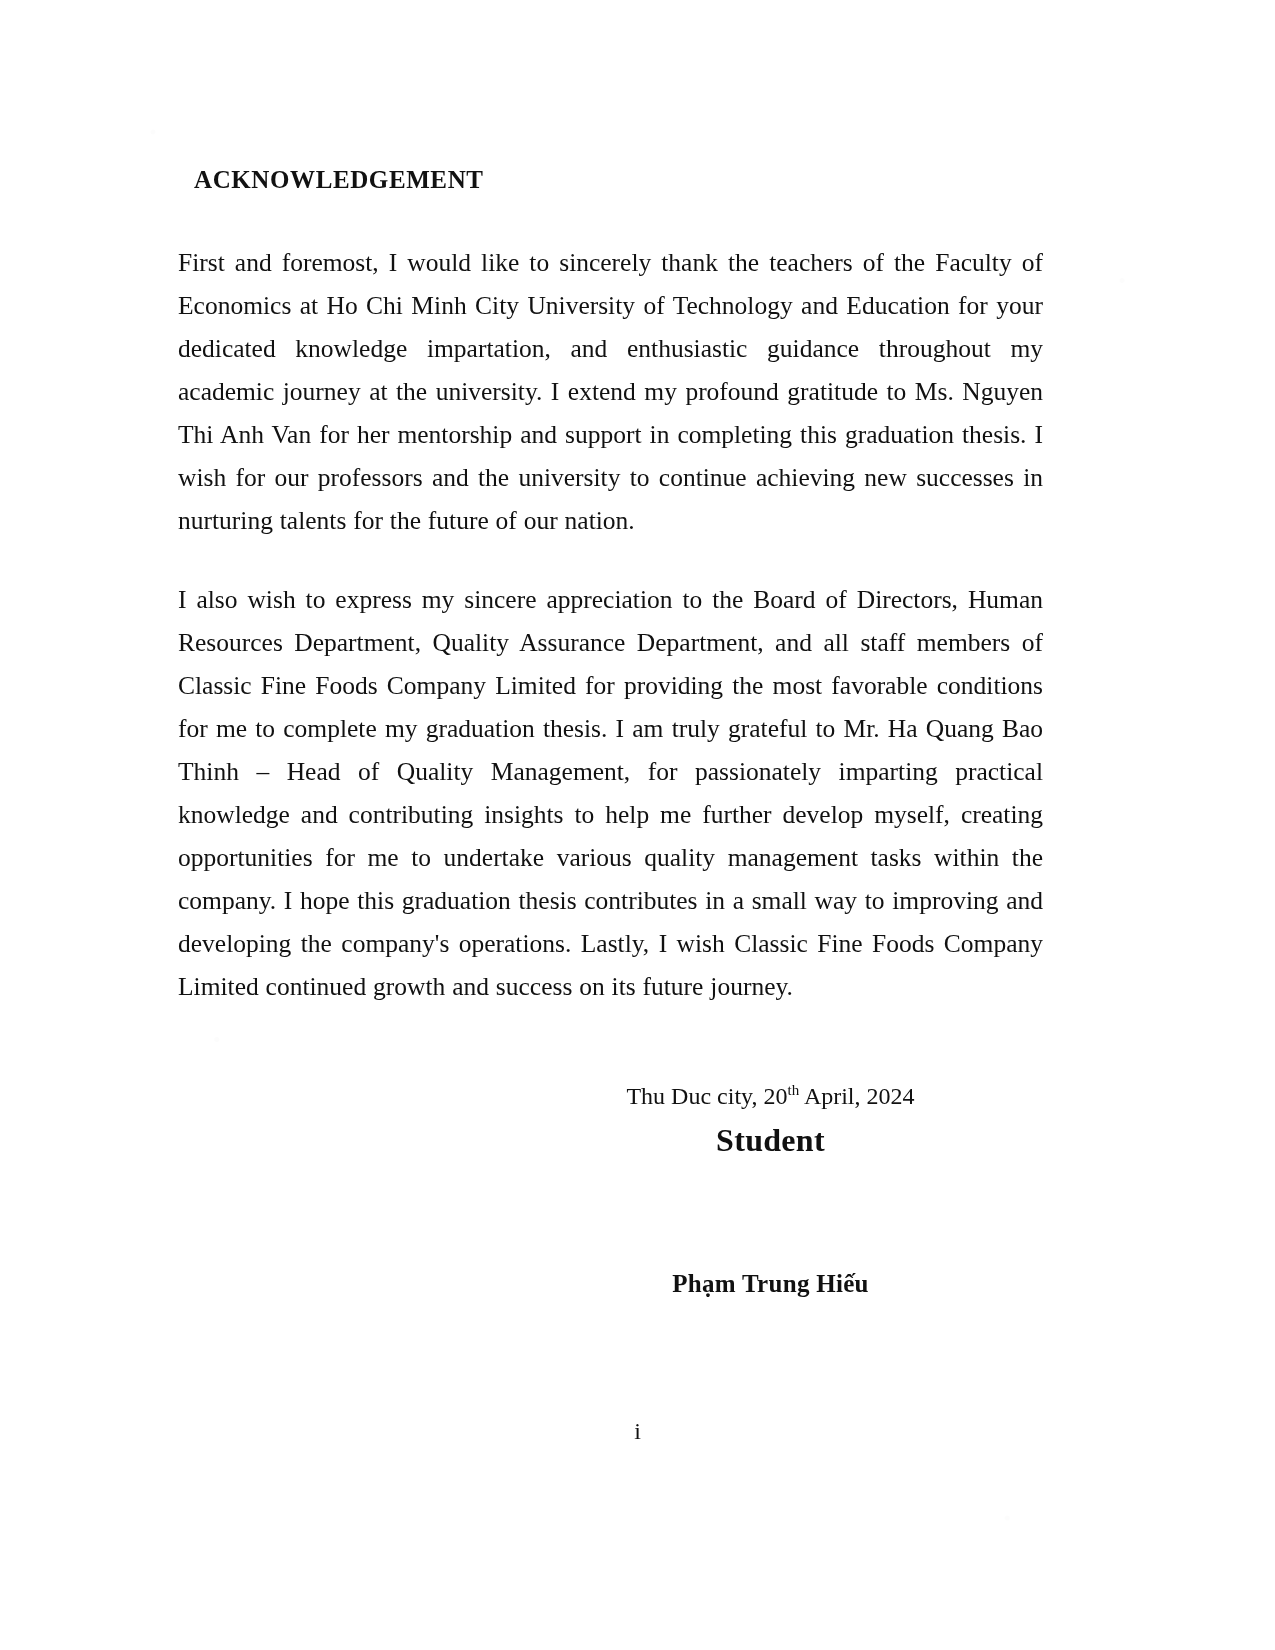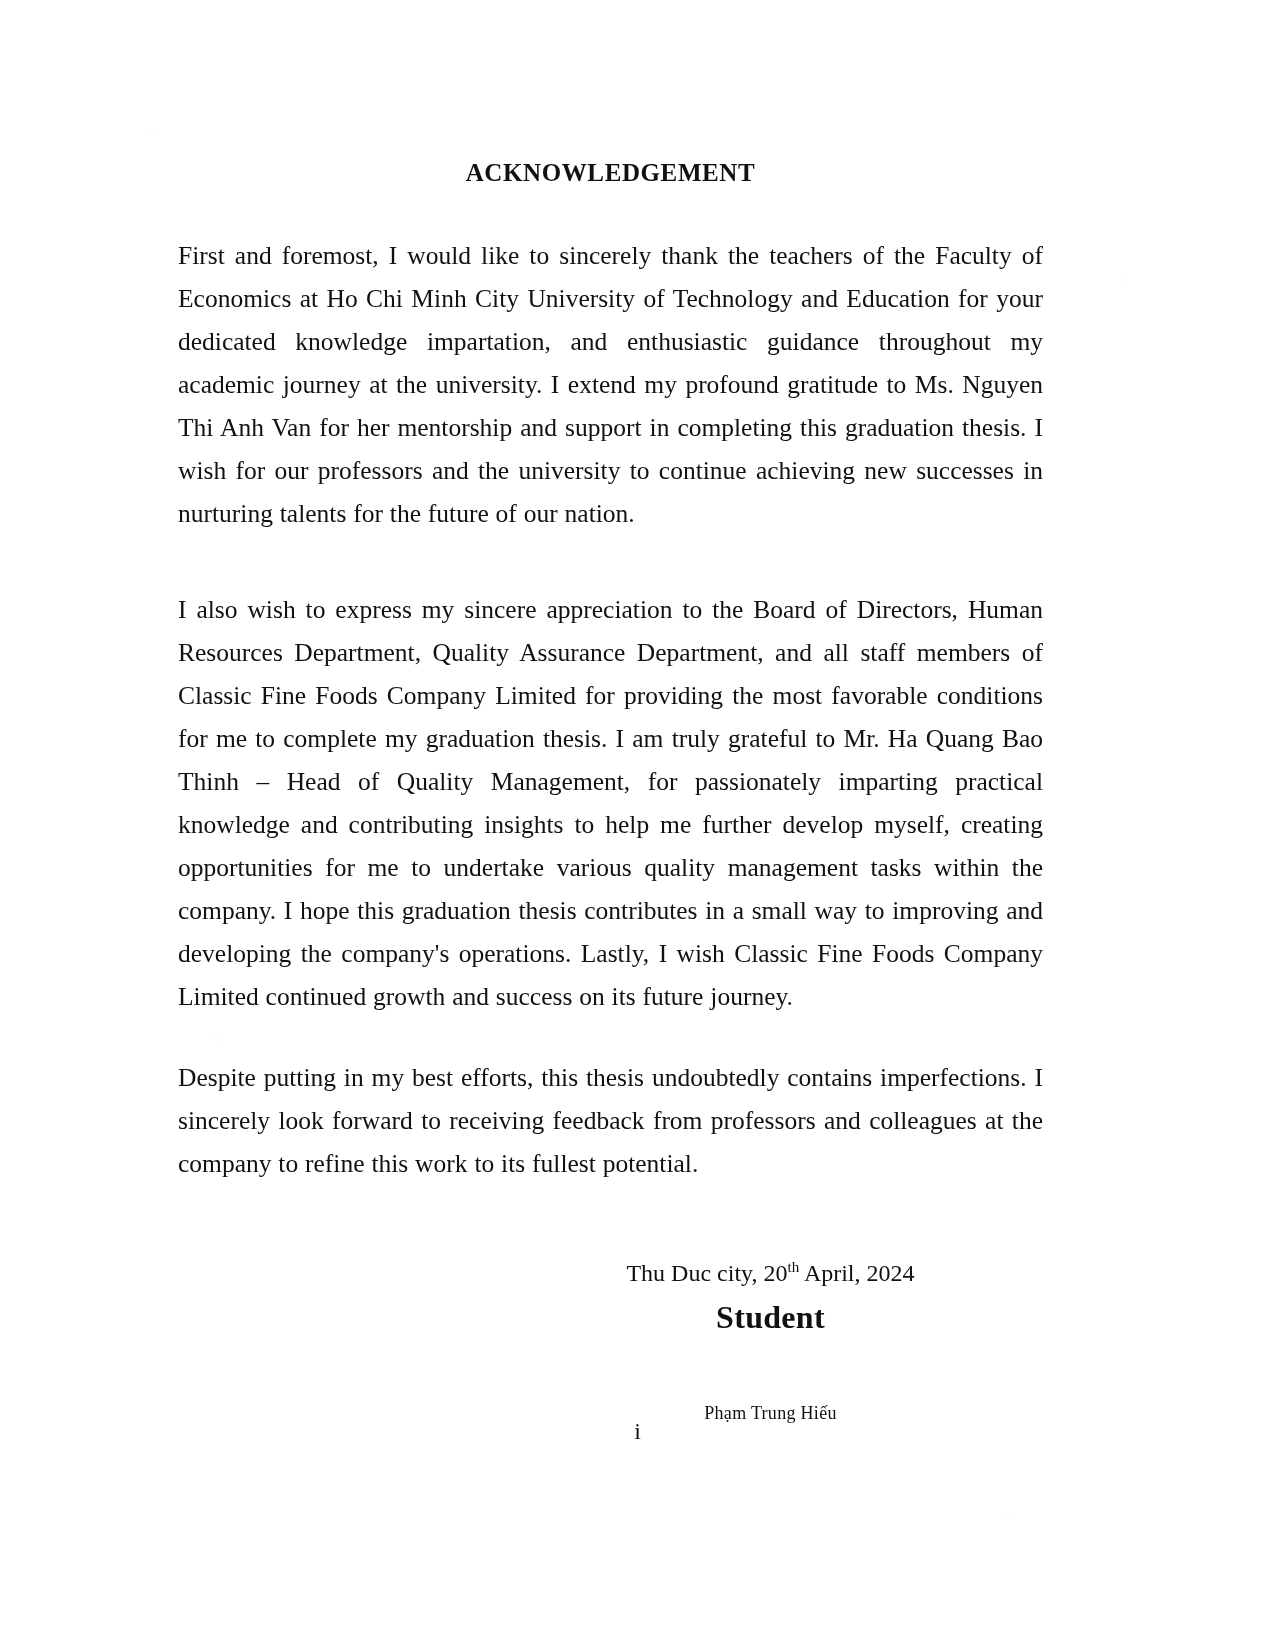--- a/index.html
+++ b/index.html
@@ -31,37 +31,36 @@
       radial-gradient(circle at 79% 92%, rgba(0,0,0,0.010) 0 2px, transparent 3px);
   }
   .content {
     position: absolute;
     left: 178px;
     top: 0;
     width: 865px;
     height: 100%;
   }
   .doc-title {
-    margin: 9px;
+    margin: 16px;
     padding-top: 150px;
-    text-align: center;
     font-size: 25px;
     font-weight: bold;
     letter-spacing: 0.6px;
   }
   .body-para {
     margin: 0;
     text-align: justify;
     text-justify: inter-word;
     font-size: 25.5px;
     line-height: 43px;
     word-spacing: 0.5px;
   }
   .para-1 { margin-top: 47px; font-family: Liberation Serif, serif; }
-  .para-2 { margin-top: 53px; }
+  .para-2 { margin-top: 36px; }
   .para-3 { margin-top: 38px; }
 
   .signature-block {
     margin-top: 70px;
     text-align: center;
     padding-left: 320px;
   }
   .sig-date {
     font-size: 24px;
     line-height: 36px;
@@ -73,23 +72,23 @@
     line-height: 0;
   }
   .sig-role {
     font-size: 32px;
     font-weight: bold;
     line-height: 36px;
     margin-top: 8px;
     letter-spacing: 0.3px;
   }
   .sig-name {
-    font-size: 18px;
-    font-weight: normal;
-    margin-top: 68px;
+    font-size: 25px;
+    font-weight: bold;
+    margin-top: 112px;
     letter-spacing: 0.3px;
   }
   .page-number {
     position: absolute;
     left: 0;
     right: 0;
     top: 1418px;
     text-align: center;
     font-size: 24px;
   }
@@ -101,21 +100,20 @@
   <div class="scan-tint"></div>
 
   <div class="content">
 
     <h1 class="doc-title">ACKNOWLEDGEMENT</h1>
 
     <p class="body-para para-1">First and foremost, I would like to sincerely thank the teachers of the Faculty of Economics at Ho Chi Minh City University of Technology and Education for your dedicated knowledge impartation, and enthusiastic guidance throughout my academic journey at the university. I extend my profound gratitude to Ms. Nguyen Thi Anh Van for her mentorship and support in completing this graduation thesis. I wish for our professors and the university to continue achieving new successes in nurturing talents for the future of our nation.</p>
 
     <p class="body-para para-2">I also wish to express my sincere appreciation to the Board of Directors, Human Resources Department, Quality Assurance Department, and all staff members of Classic Fine Foods Company Limited for providing the most favorable conditions for me to complete my graduation thesis. I am truly grateful to Mr. Ha Quang Bao Thinh – Head of Quality Management, for passionately imparting practical knowledge and contributing insights to help me further develop myself, creating opportunities for me to undertake various quality management tasks within the company. I hope this graduation thesis contributes in a small way to improving and developing the company's operations. Lastly, I wish Classic Fine Foods Company Limited continued growth and success on its future journey.</p>
 
-    <p class="body-para para-3">Despite putting in my best efforts, this thesis undoubtedly contains imperfections. I sincerely look forward to receiving feedback from professors and colleagues at the company to refine this work to its fullest potential.</p>
 
     <div class="signature-block">
       <div class="sig-date"><span>Thu Duc city, 20</span><sup>th</sup><span> April, 2024</span></div>
 
       <div class="sig-role">Student</div>
 
       <div class="sig-name">Phạm Trung Hiếu</div>
     </div>
 
   </div>

